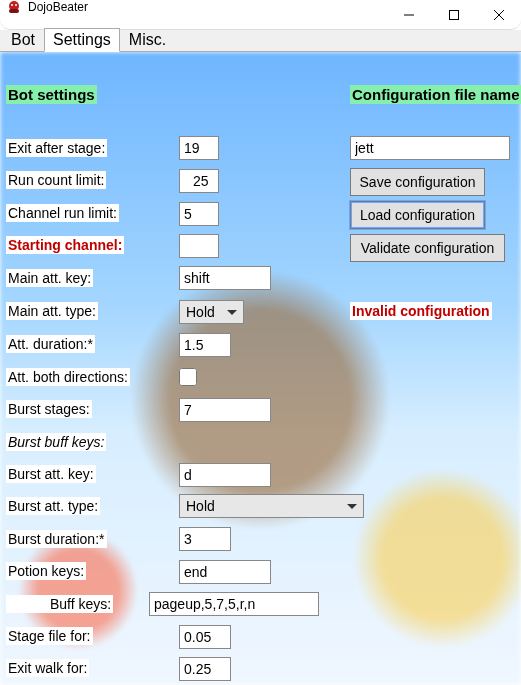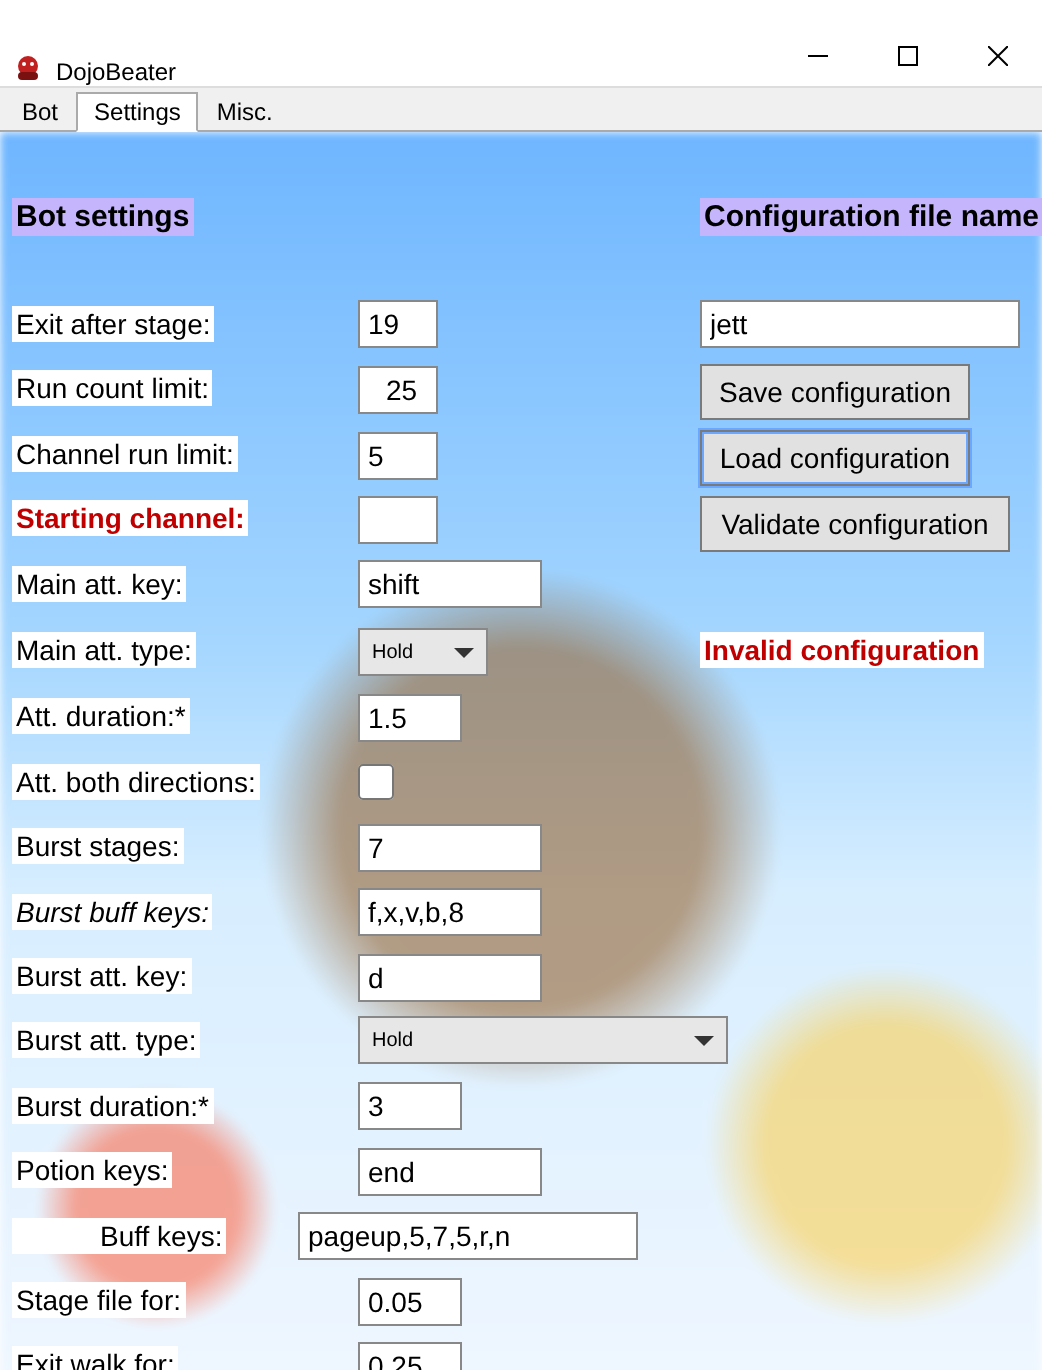--- a/index.html
+++ b/index.html
@@ -7,26 +7,27 @@
     margin: 0;
     font-family: "Segoe UI", Arial, sans-serif;
     font-size: 13px;
     background: #fff;
     width: 521px;
     height: 685px;
     overflow: hidden;
     position: relative;
   }
   .titlebar {
-    height: 44px;
-    background: #fff;
-    display: flex;
-    align-items: flex-end;
+    height: 30px;
+    background: #fff;
+    display: flex;
+    align-items: flex-start;
     padding-left: 6px;
     border-bottom: 1px solid #ddd;
+    border-radius: 10px;
   }
   .app-icon {
     width: 16px; height: 16px;
     margin-right: 6px;
   }
   .title-text { flex: 0 0 auto; font-size: 12px; }
   .title-spacer { flex: 1; }
   .win-btn {
     width: 45px; height: 30px;
     display: flex; align-items: center; justify-content: center;
@@ -37,21 +38,21 @@
   .tabs {
     height: 22px;
     display: flex;
     background: #f0f0f0;
     border-bottom: 1px solid #aaa;
     padding-left: 2px;
     align-items: flex-end;
   }
   .tab {
     padding: 2px 8px;
-    font-size: 12px;
+    font-size: 16px;
     border: 1px solid transparent;
     border-bottom: none;
     margin-right: 0;
     cursor: default;
   }
   .tab.active {
     background: #fff;
     border: 1px solid #aaa;
     border-bottom: 1px solid #fff;
     position: relative;
@@ -68,21 +69,21 @@
     inset: 0;
     background:
       radial-gradient(circle at 85% 80%, rgba(255,200,50,0.5) 0 60px, transparent 90px),
       radial-gradient(circle at 15% 85%, rgba(255,80,40,0.5) 0 40px, transparent 60px),
       radial-gradient(circle at 50% 55%, rgba(150,100,50,0.6) 0 90px, transparent 130px),
       linear-gradient(to bottom, #6fb6ff 0, #a4d6ff 40%, #d7eeff 60%, #f0f7ff 100%);
     filter: blur(2px);
   }
   .heading {
     position: absolute;
-    background: #c4b5fd;
+    background: #86efac;
     font-weight: bold;
     font-size: 15px;
     padding: 1px 2px;
     white-space: nowrap;
   }
   .lbl {
     position: absolute;
     background: #fff;
     font-size: 14px;
     padding: 1px 2px;
@@ -103,21 +104,21 @@
     font-family: inherit;
     font-size: 14px;
     padding: 2px 4px;
     border: 1px solid #888;
     background: #fff;
     height: 24px;
   }
   .sel {
     position: absolute;
     font-family: inherit;
-    font-size: 10px;
+    font-size: 14px;
     height: 24px;
     background: #e7e7e7;
     border: 1px solid #888;
     display: flex;
     align-items: center;
     padding: 0 6px;
     cursor: default;
   }
   .sel .caret {
     margin-left: auto;
@@ -216,21 +217,20 @@
   <input class="txt" style="left: 179px; top: 150px; width: 40px;" value="5">
   <input class="txt" style="left: 179px; top: 182px; width: 40px;" value="">
   <input class="txt" style="left: 179px; top: 214px; width: 92px;" value="shift">
   <div class="sel" style="left:179px; top:248px; width:65px;">
     <span>Hold</span>
     <span class="caret"></span>
   </div>
   <input class="txt" style="left: 179px; top: 281px; width: 52px;" value="1.5">
   <input type="checkbox" class="chk" style="left: 179px; top: 316px;">
   <input class="txt" style="left: 179px; top: 346px; width: 92px;" value="7">
-  <input class="txt" style="left: 179px; top: 378px; width: 92px;" value="f,x,v,b,8">
   <input class="txt" style="left: 179px; top: 411px; width: 92px;" value="d">
   <div class="sel" style="left:179px; top:442px; width:185px;">
     <span>Hold</span>
     <span class="caret"></span>
   </div>
   <input class="txt" style="left: 179px; top: 475px; width: 52px;" value="3">
   <input class="txt" style="left: 179px; top: 508px; width: 92px;" value="end">
   <input class="txt" style="left: 149px; top: 540px; width: 170px;" value="pageup,5,7,5,r,n">
   <input class="txt" style="left: 179px; top: 573px; width: 52px;" value="0.05">
   <input class="txt" style="left: 179px; top: 605px; width: 52px;" value="0.25">

